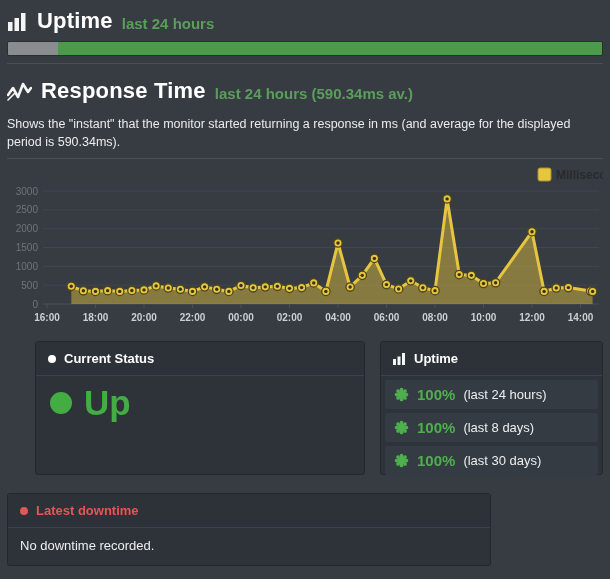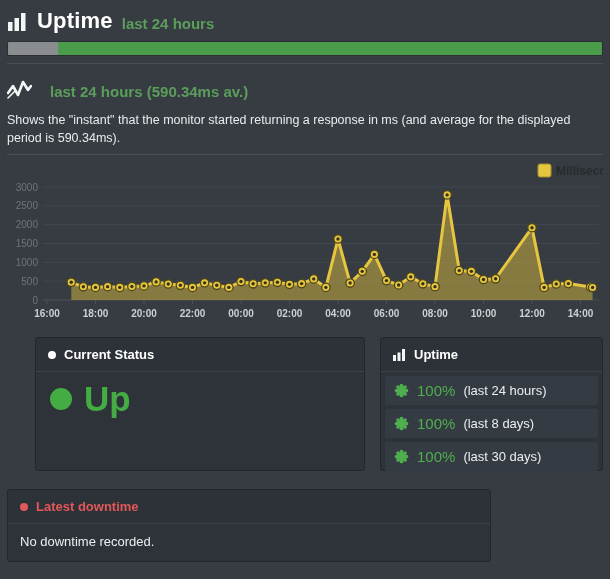--- a/index.html
+++ b/index.html
@@ -45,21 +45,21 @@
   .ring-red { width: 6px; height: 6px; border: 4px solid #e25757; }
 
   .status-body { padding: 9px 14px; }
   .status-line { display: flex; align-items: center; gap: 12px; }
   .ring-up { width: 16px; height: 16px; border: 11px solid #43ac43; border-radius: 50%; display: inline-block; }
   .status-up-text { font-size: 35px; font-weight: bold; color: #43ac43; line-height: 1; }
   .status-since { font-size: 12.5px; color: #e9ebec; margin-top: 7px; }
 
   .uptime-rows { padding: 4px 4px; display: flex; flex-direction: column; gap: 4px; }
   .uptime-row { background: #353b42; border-radius: 2px; display: flex; align-items: center; padding: 6px 9px; }
-  .uptime-row .pct { font-size: 15px; font-weight: normal; color: #4faf4f; margin: 0 8px; }
+  .uptime-row .pct { font-size: 15px; font-weight: bold; color: #4faf4f; margin: 0 8px; }
   .uptime-row .lbl { font-size: 13px; color: #eceef0; }
 
   .card-downtime { margin-top: 18px; width: 484px; }
   .downtime-body { padding: 10px 12px 12px 12px; font-size: 13px; color: #eceef0; }
 </style>
 </head>
 <body>
 
 <div class="page">
 
@@ -82,20 +82,21 @@
 
   <hr class="divider">
 
   <div class="sec-head" style="margin-top:14px">
     <span class="big-icon">
       <svg width="25" height="22" viewBox="0 0 25 22">
         <polyline points="1,15 6,8 11,17 16,4 21,12 24,8" fill="none" stroke="#f4f5f5" stroke-width="2.6" stroke-linecap="round" stroke-linejoin="round"></polyline>
         <line x1="1" y1="20" x2="8" y2="13" stroke="#f4f5f5" stroke-width="1.6" stroke-linecap="round"></line>
       </svg>
     </span>
+    <span class="sec-title">Response Time</span>
     <span class="sec-sub">last 24 hours (590.34ms av.)</span>
   </div>
 
   <p class="desc">Shows the "instant" that the monitor started returning a response in ms (and average for the displayed period is 590.34ms).</p>
 
   <hr class="divider">
 
   <div class="chart-wrap">
     <svg width="596" height="164" viewBox="0 0 596 164">
         <line x1="36" y1="140" x2="592" y2="140" stroke="#4a5056" stroke-width="1"></line>

